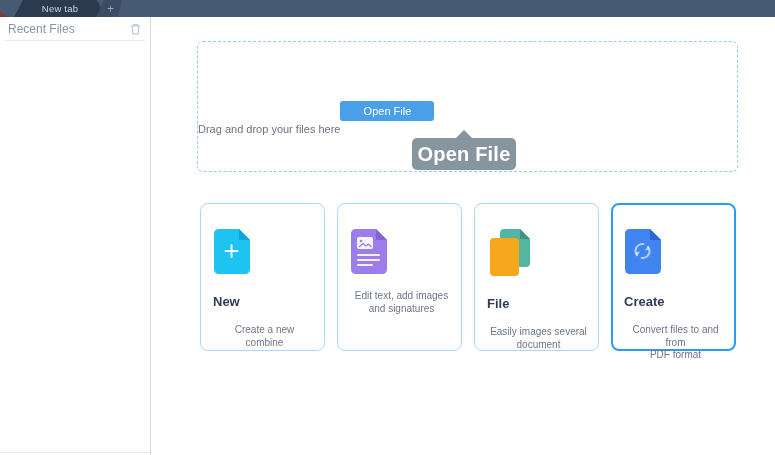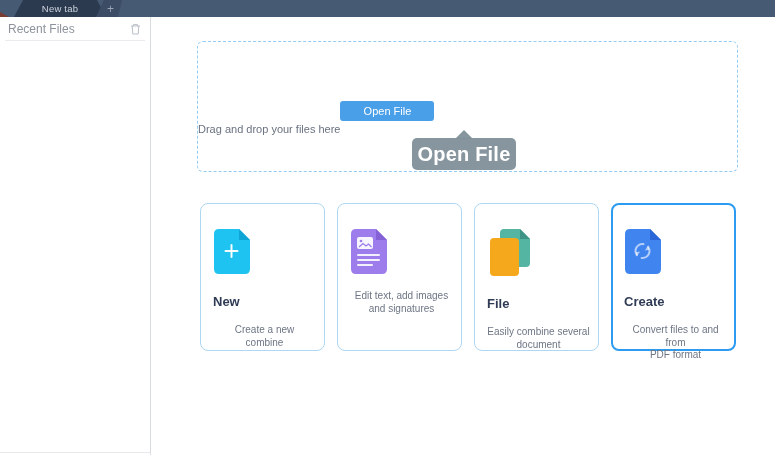--- a/index.html
+++ b/index.html
@@ -133,21 +133,21 @@
     </div>
 
     <div class="card">
       <svg class="card-icon" width="46" height="49" viewBox="0 0 46 49">
         <path d="M17 1 h16 l10 10 v24 q0 4 -4 4 H17 q-4 0 -4 -4 V5 q0 -4 4 -4 z" fill="#54b5a3"></path>
         <path d="M33 1 l10 10 h-10 z" fill="#3f9486"></path>
         <rect x="3" y="10" width="29" height="38" rx="4" fill="#f6a81c"></rect>
       </svg>
       <div class="card-title">File</div>
       <div class="card-desc">
-        <div>Easily combine several</div>
+        <div>Easily images several</div>
         <div>document</div>
       </div>
     </div>
 
     <div class="card highlight">
       <svg class="card-icon" width="38" height="47" viewBox="0 0 38 47">
         <path d="M6 1 h20 l11 11 v29 q0 5 -5 5 H6 q-5 0 -5 -5 V6 q0 -5 5 -5 z" fill="#4084ef"></path>
         <path d="M26 1 l11 11 h-11 z" fill="#2b67d8"></path>
         <g fill="none" stroke="rgba(255,255,255,0.6)" stroke-width="2" stroke-linecap="round">
           <circle cx="18.5" cy="23" r="7" stroke-dasharray="16 6" transform="rotate(-35 18.5 23)"></circle>

